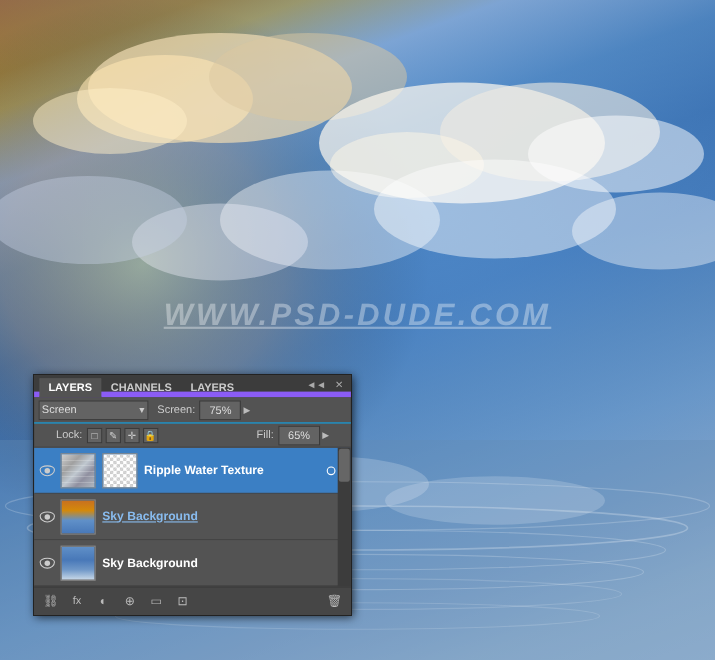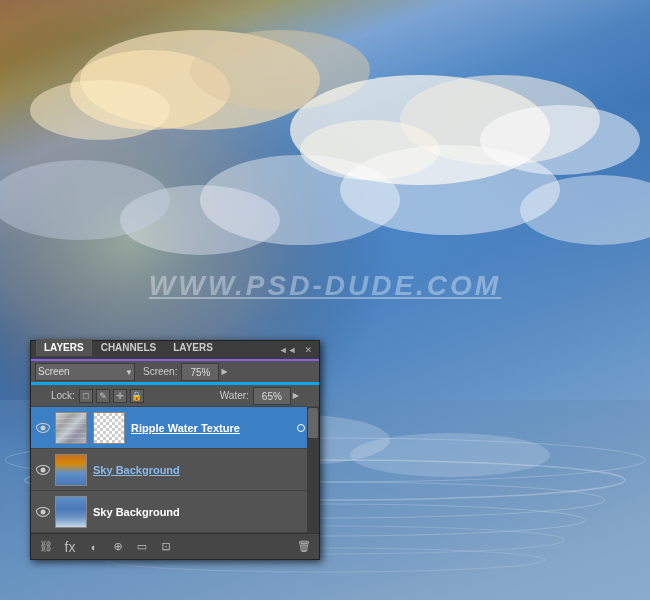--- a/index.html
+++ b/index.html
@@ -48,25 +48,25 @@
       border: 1px solid #222;
       z-index: 10;
       font-size: 11px;
       color: #ddd;
       box-shadow: 2px 2px 8px rgba(0,0,0,0.7);
     }
 
     
     .panel-titlebar {
       display: flex;
-      align-items: flex-end;
+      align-items: flex-start;
       justify-content: space-between;
       background: #3c3c3c;
       padding: 3px 5px;
-      border-bottom: 2px solid #8b5cf6;
+      border-bottom: 5px solid #8b5cf6;
       height: 20px;
     }
 
     .panel-titlebar-left {
       display: flex;
       align-items: center;
       gap: 1px;
     }
 
     .panel-tab {
@@ -97,21 +97,21 @@
       cursor: pointer;
       padding: 1px 2px;
     }
 
     
     .panel-toolbar1 {
       display: flex;
       align-items: center;
       padding: 3px 4px;
       gap: 4px;
-      border-bottom: 3px solid #0ea5e9;
+      border-bottom: 1px solid #0ea5e9;
       height: 24px;
     }
 
     .blend-select {
       width: 100px;
       height: 18px;
       background: #636363;
       border: 1px solid #3a3a3a;
       color: #ddd;
       font-size: 10px;
@@ -313,21 +313,20 @@
     }
 
     .layer-name.link {
       color: #88bbee;
       text-decoration: underline;
     }
 
     .layer-item.active .layer-name {
       color: #fff;
       font-weight: bold;
-      text-decoration: underline;
     }
 
     .layers-scrollbar {
       position: absolute;
       right: 0;
       top: 0;
       width: 12px;
       height: 100%;
       background: #3c3c3c;
     }
@@ -448,21 +447,21 @@
   </div>
 
   <div class="panel-toolbar2">
     <span class="lock-label">Lock:</span>
     <div class="lock-icons">
       <div class="lock-icon-btn">□</div>
       <div class="lock-icon-btn">✎</div>
       <div class="lock-icon-btn">✛</div>
       <div class="lock-icon-btn">🔒</div>
     </div>
-    <span class="fill-label">Water:</span>
+    <span class="fill-label">Fill:</span>
     <div class="opacity-value">
       <div class="value-box">65%</div>
       <span class="value-arrow">▶</span>
     </div>
   </div>
 
   <div style="position:relative;">
     <div class="layers-list">
 
       <div class="layer-item active">
@@ -501,21 +500,21 @@
 
     </div>
 
     <div class="layers-scrollbar">
       <div class="scrollbar-thumb"></div>
     </div>
   </div>
 
   <div class="panel-bottombar">
     <div class="bottom-icon">⛓</div>
-    <div class="bottom-icon" style="font-size:14px;">fx</div>
+    <div class="bottom-icon" style="font-size:10px;">fx</div>
     <div class="bottom-icon">◐</div>
     <div class="bottom-icon">⊕</div>
     <div class="bottom-icon">▭</div>
     <div class="bottom-icon">⊡</div>
     <div class="bottom-icon" style="margin-left:auto;">🗑</div>
   </div>
 
 </div>
 
 </body></html>

